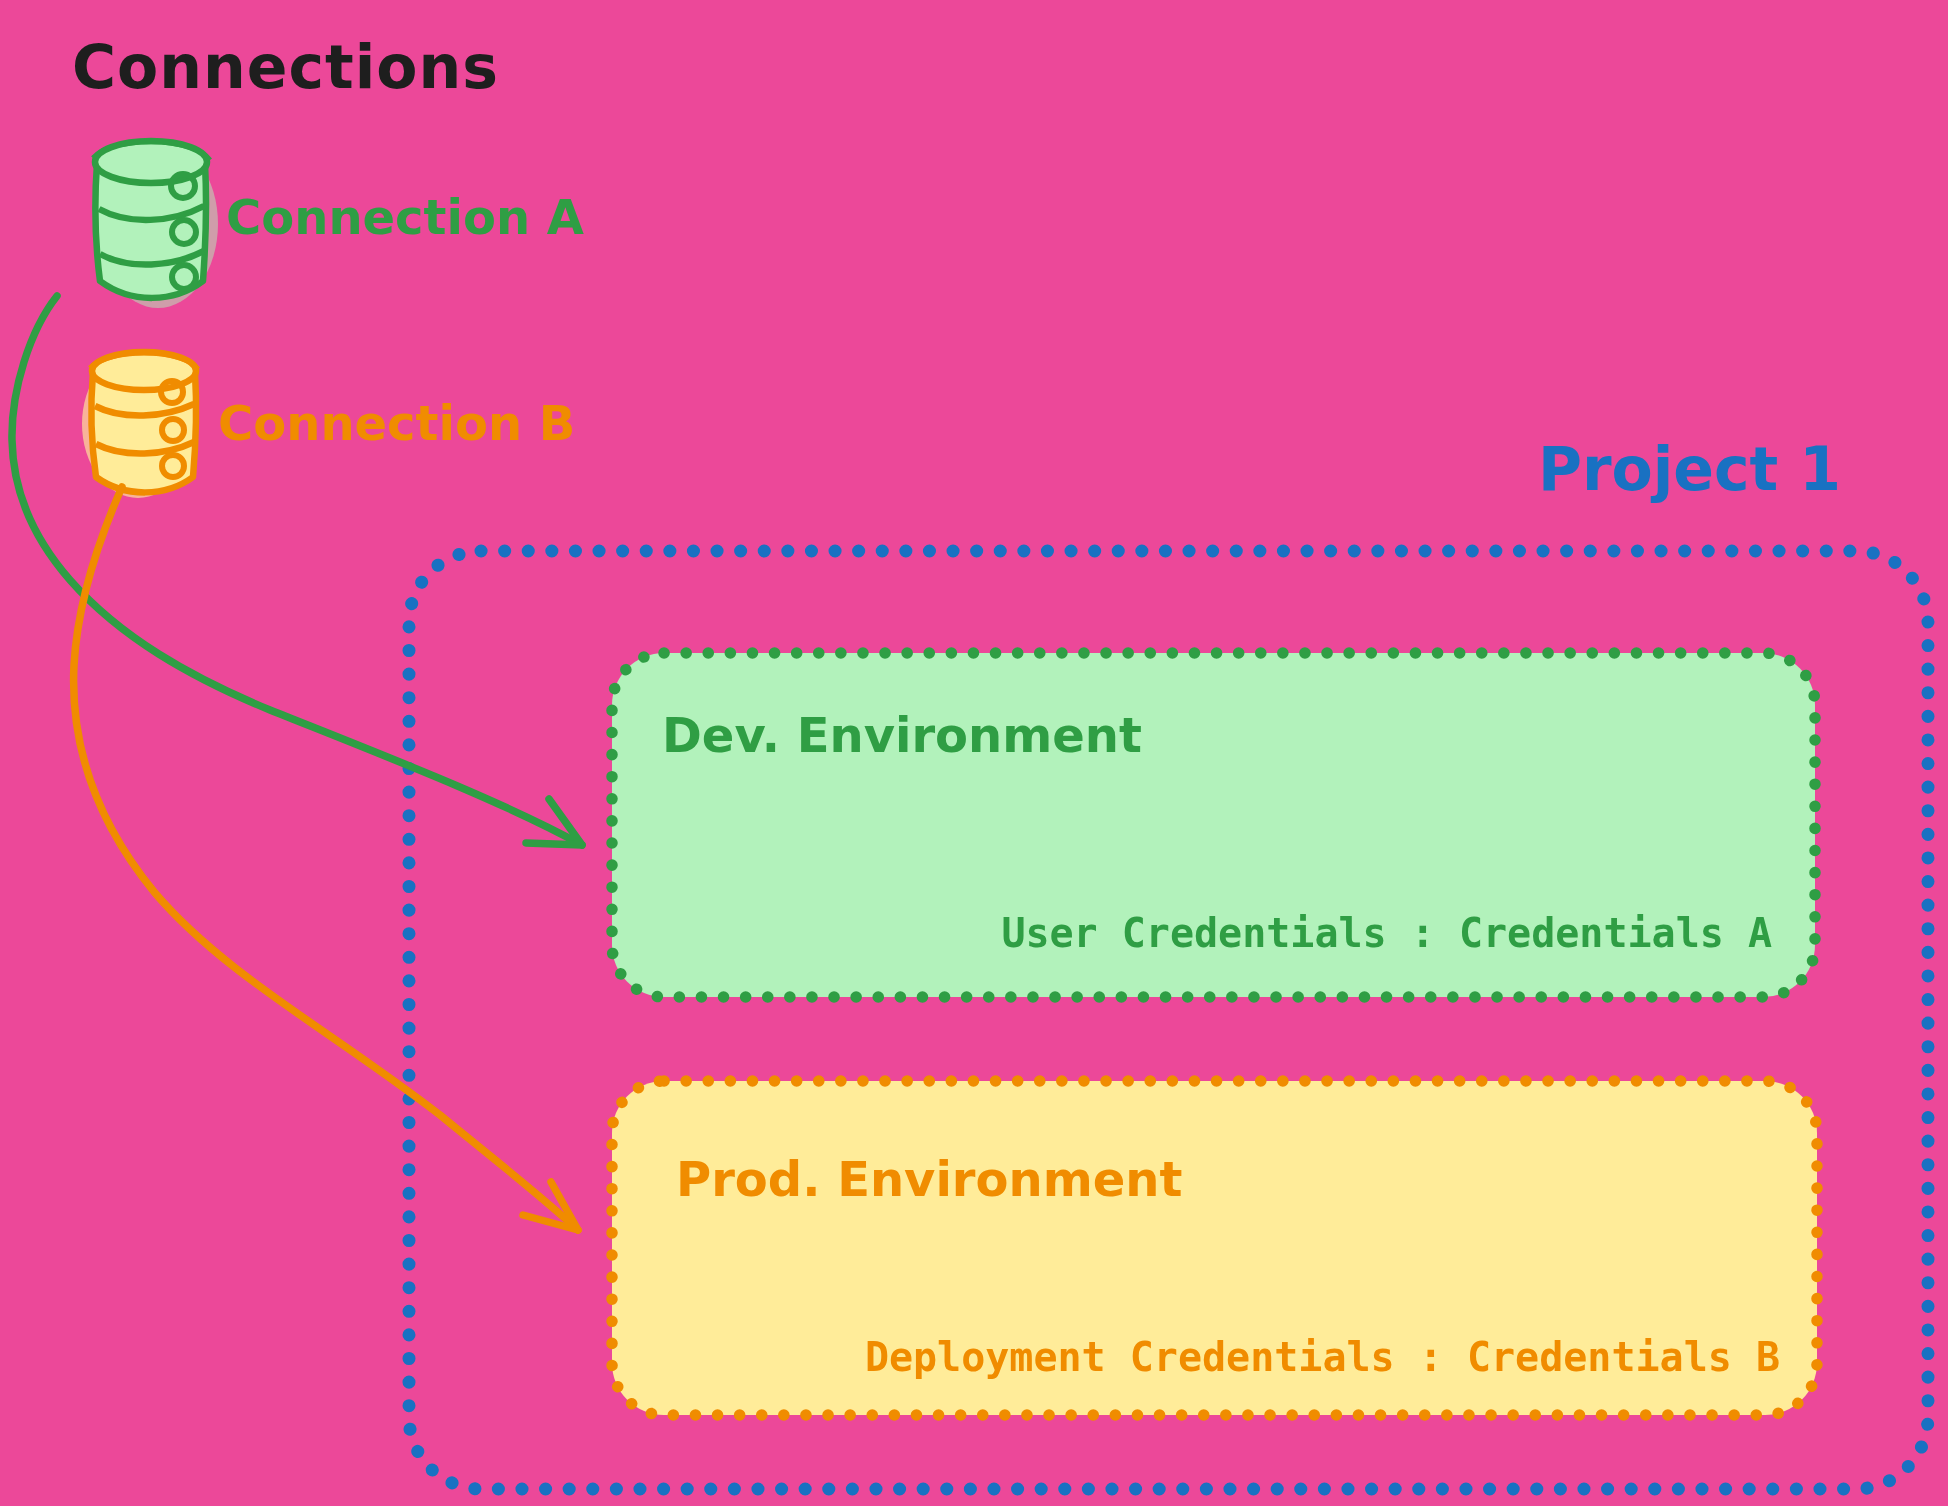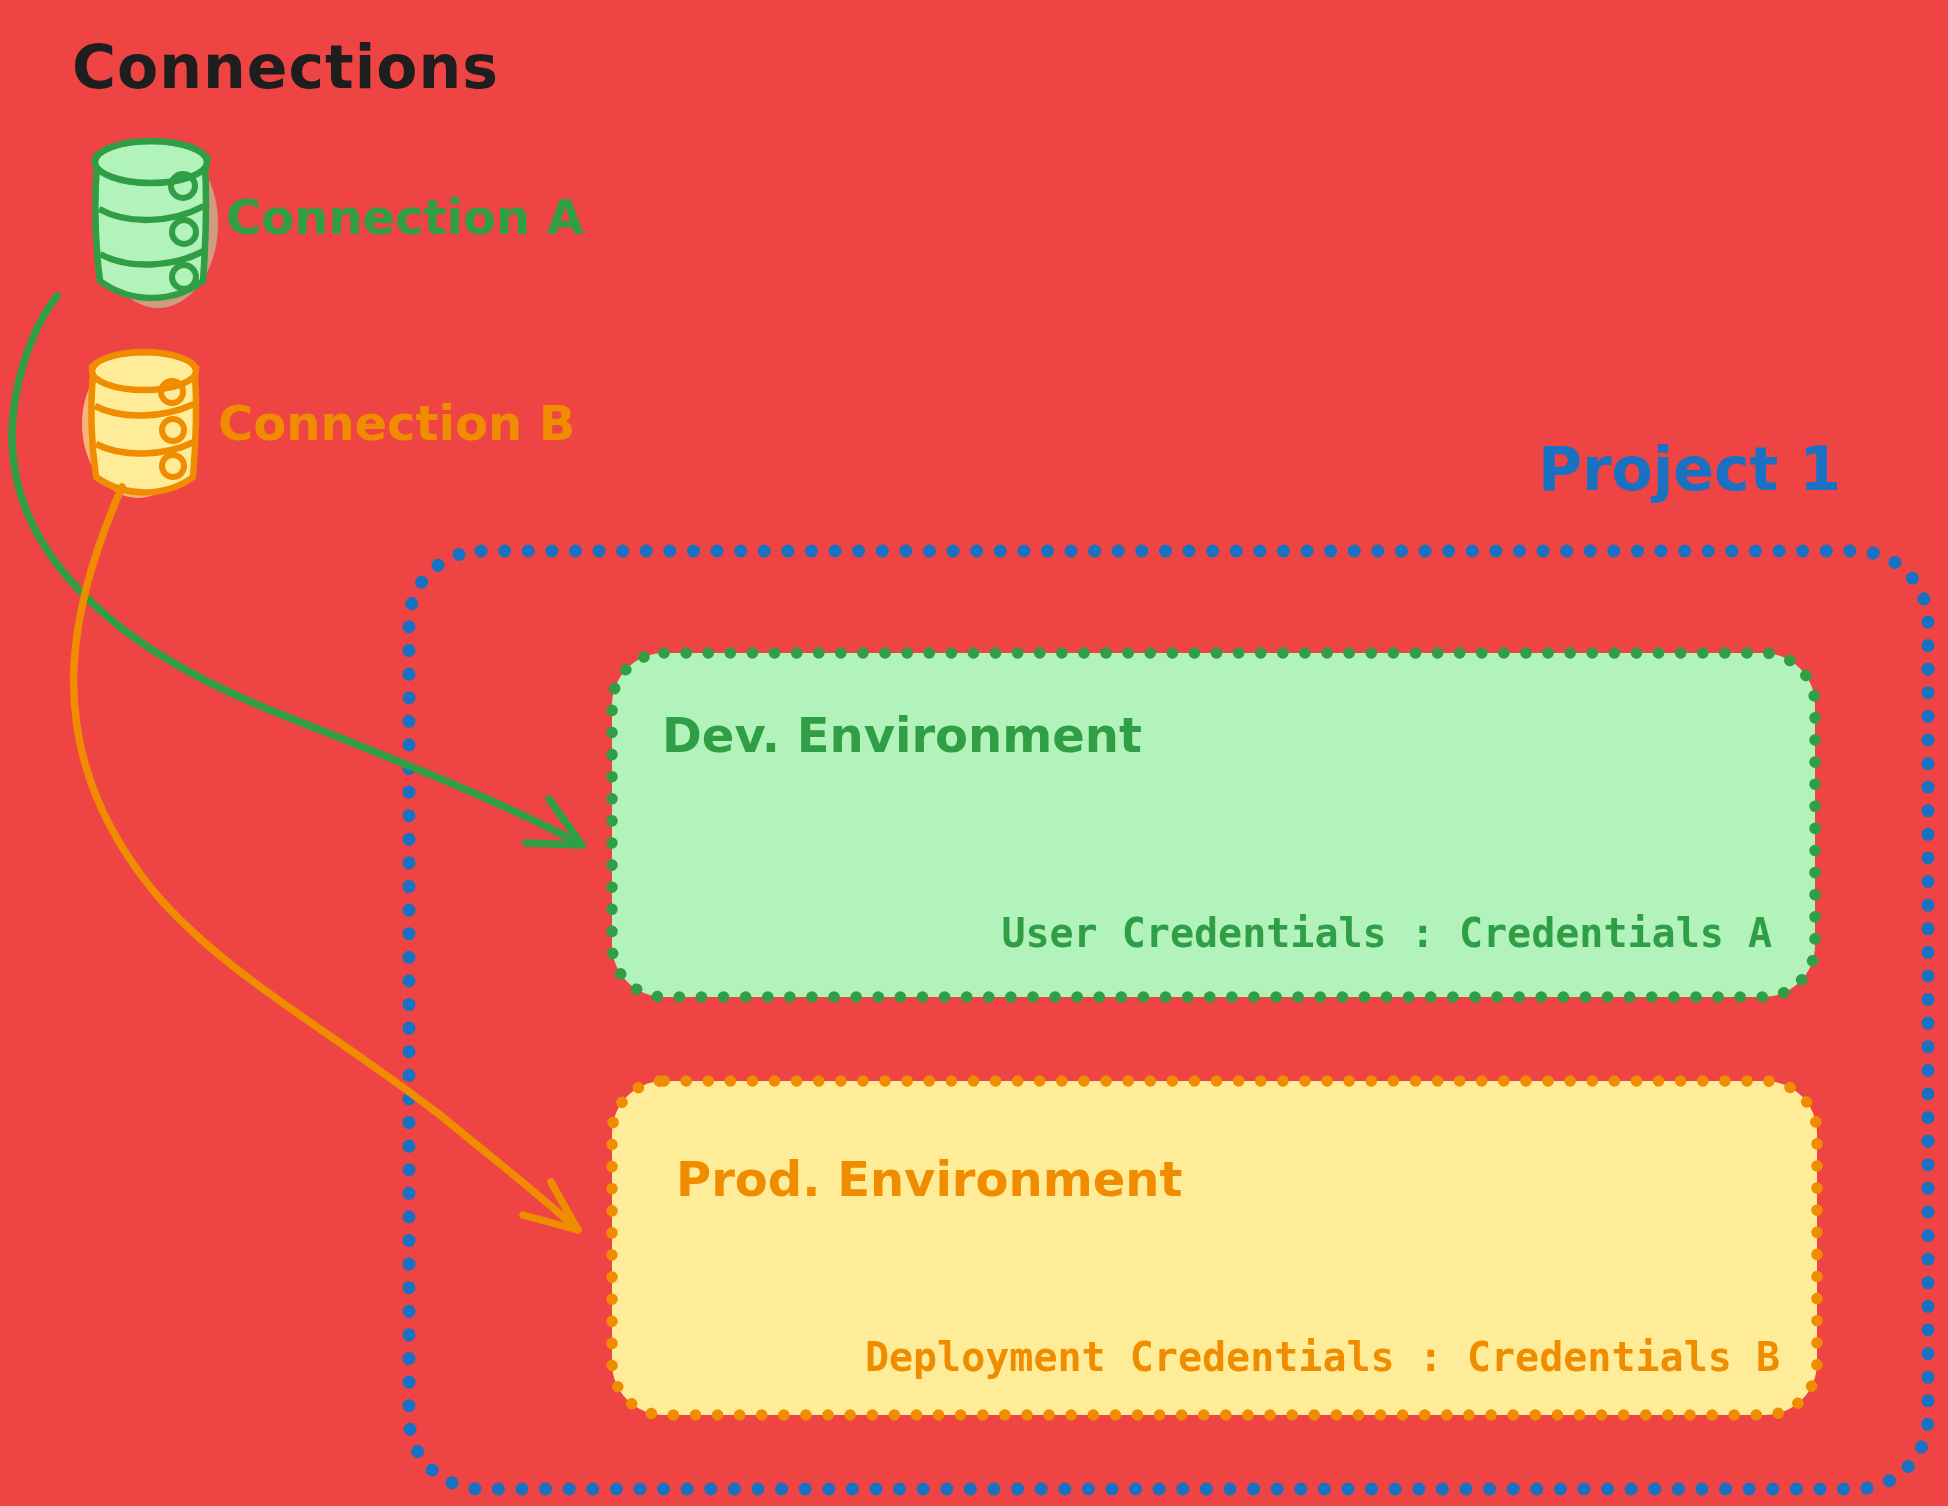--- a/index.html
+++ b/index.html
@@ -1,19 +1,19 @@
 <!DOCTYPE html>
 <html><head>
 <meta charset="utf-8">
 <style>
   html,body { margin:0; padding:0; background:#ffffff; }
   .canvas {
     position:relative;
     width:1948px; height:1506px;
-    background:#ef4444;
+    background:#ec4899;
     overflow:hidden;
   }
   svg { display:block; }
 
   
   .t-title {
     font-family:"DejaVu Sans", "Liberation Sans", sans-serif;
     font-weight:bold; font-size:60px; fill:#1e1e1e; letter-spacing:1px;
   }
   .t-hand {

